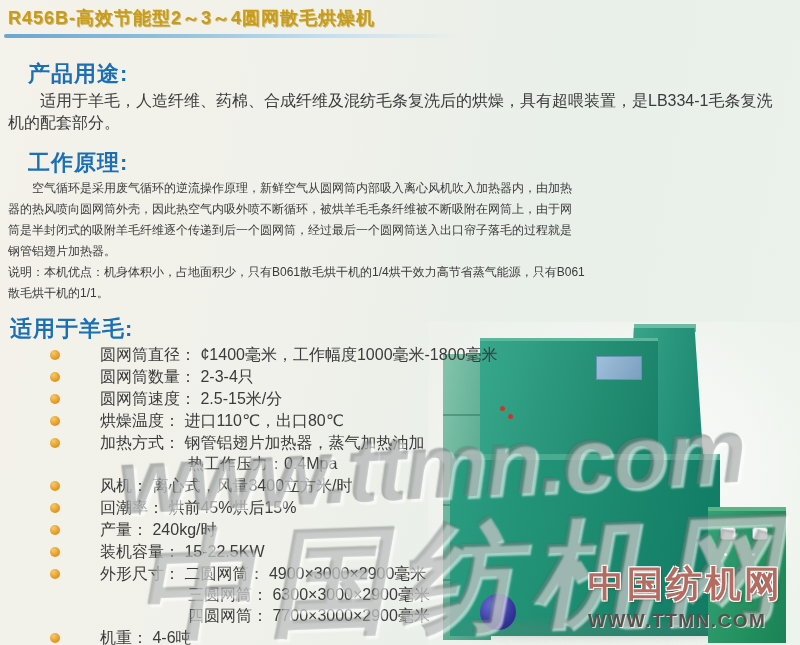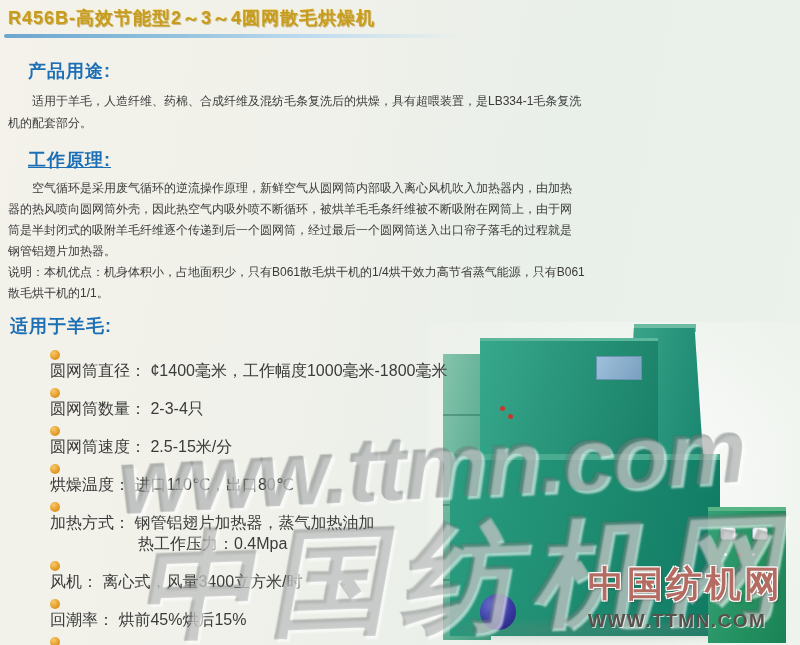--- a/index.html
+++ b/index.html
@@ -16,38 +16,38 @@
     color:#c79c1c;text-shadow:1px 1px 0 rgba(160,120,10,.45), -1px -1px 0 rgba(255,240,190,.6);
     white-space:nowrap;z-index:2;
   }
   .title-underline{
     position:absolute;left:4px;top:34px;width:458px;height:4px;z-index:2;
     background:linear-gradient(90deg,#6ba6cf 0%,#8fc0dd 35%,#c4def0 70%,rgba(220,235,245,0) 100%);
     border-radius:2px;
   }
   
   .sec{
-    position:absolute;margin:0;font-size:18px;font-weight:bold;color:#1d6fb5;
+    position:absolute;margin:0;font-size:22px;font-weight:bold;color:#1d6fb5;
     letter-spacing:1px;z-index:2;white-space:nowrap;
   }
   .usage-h{left:28px;top:59px;}
-  .principle-h{left:28px;top:148px;text-decoration:underline;}
+  .principle-h{left:28px;top:148px;}
   .specs-h{left:10px;top:314px;}
   
   .para{position:absolute;left:8px;width:786px;color:#3b3b3b;z-index:2;}
-  .usage-p{top:90px;font-size:12px;line-height:22px;}
+  .usage-p{top:90px;font-size:16px;line-height:22px;}
   .principle-p{top:178px;font-size:12px;line-height:21px;}
   .line{white-space:nowrap;}
   .indent{text-indent:2em;}
   
   .specs{
     position:absolute;left:50px;top:344px;margin:0;padding:0;list-style:none;
     font-size:16px;color:#3b3b3b;z-index:2;
   }
-  .specs li{display:flex;align-items:flex-start;margin:0 0 .5px 0;line-height:21.4px;flex-direction:column;}
+  .specs li{display:flex;align-items:flex-start;margin:0 0 .5px 0;line-height:21.4px;}
   .dot{
     flex:0 0 auto;width:10px;height:10px;border-radius:50%;
     background:radial-gradient(circle at 35% 30%,#f6c96a,#e49b27 60%,#c97f12);
     margin:6px 40px 0 0;
   }
   .spec-line{white-space:nowrap;}
   .cont{margin-left:88px;}
   
   .photo{position:absolute;left:428px;top:322px;width:372px;height:323px;z-index:1;
     background:radial-gradient(ellipse at 55% 45%,rgba(252,252,250,.95) 0%,rgba(243,245,240,.3) 80%);}

